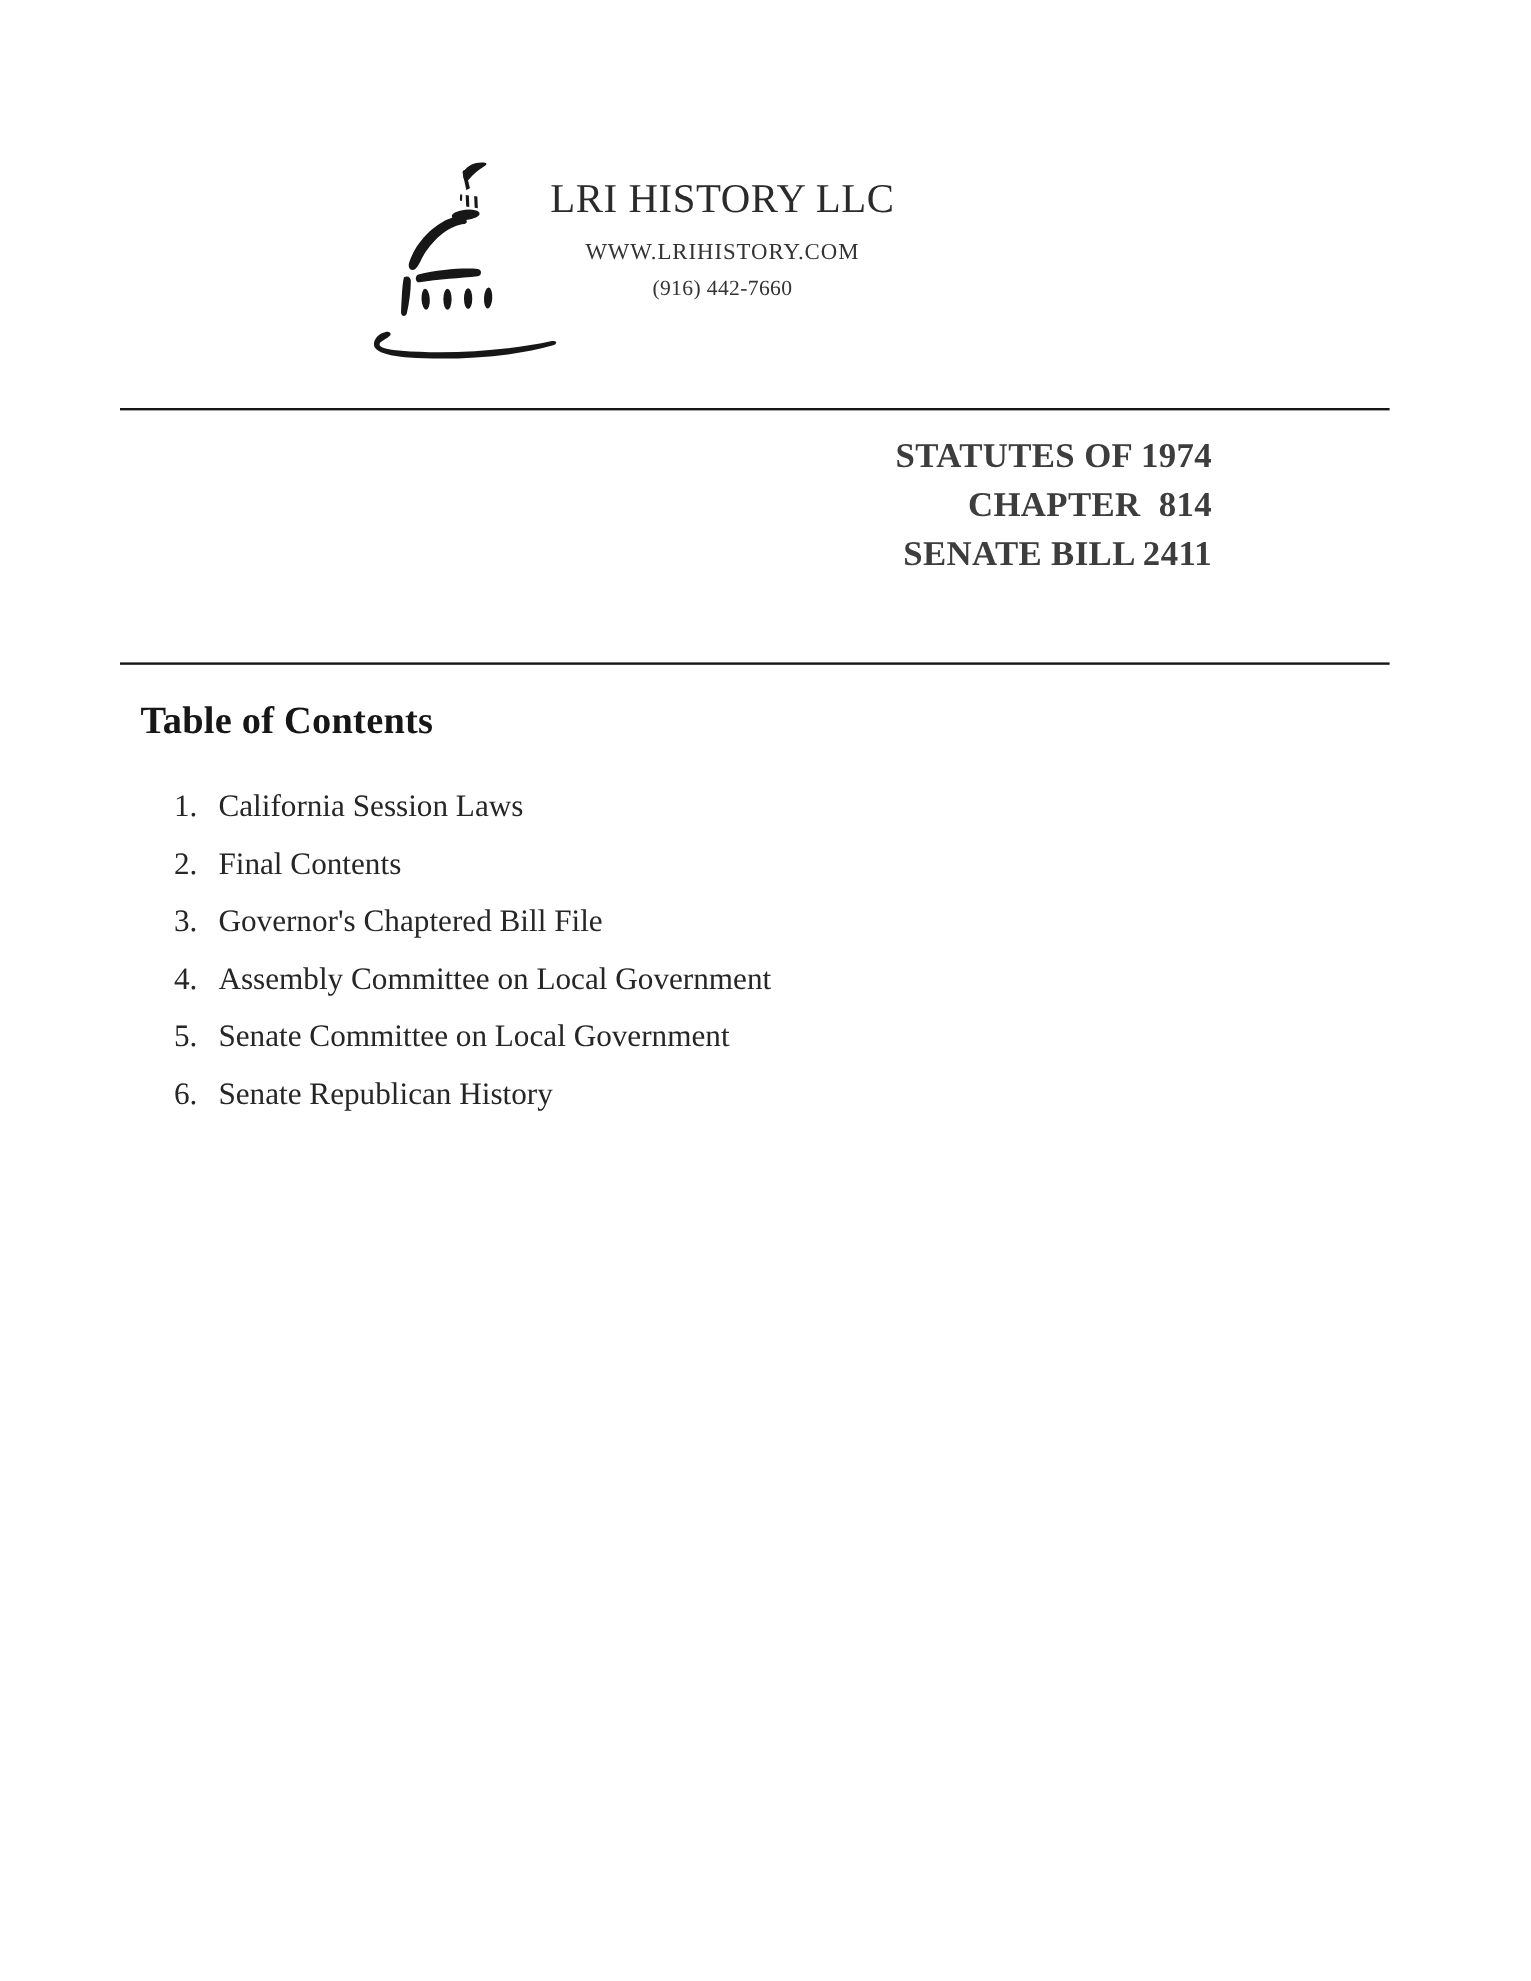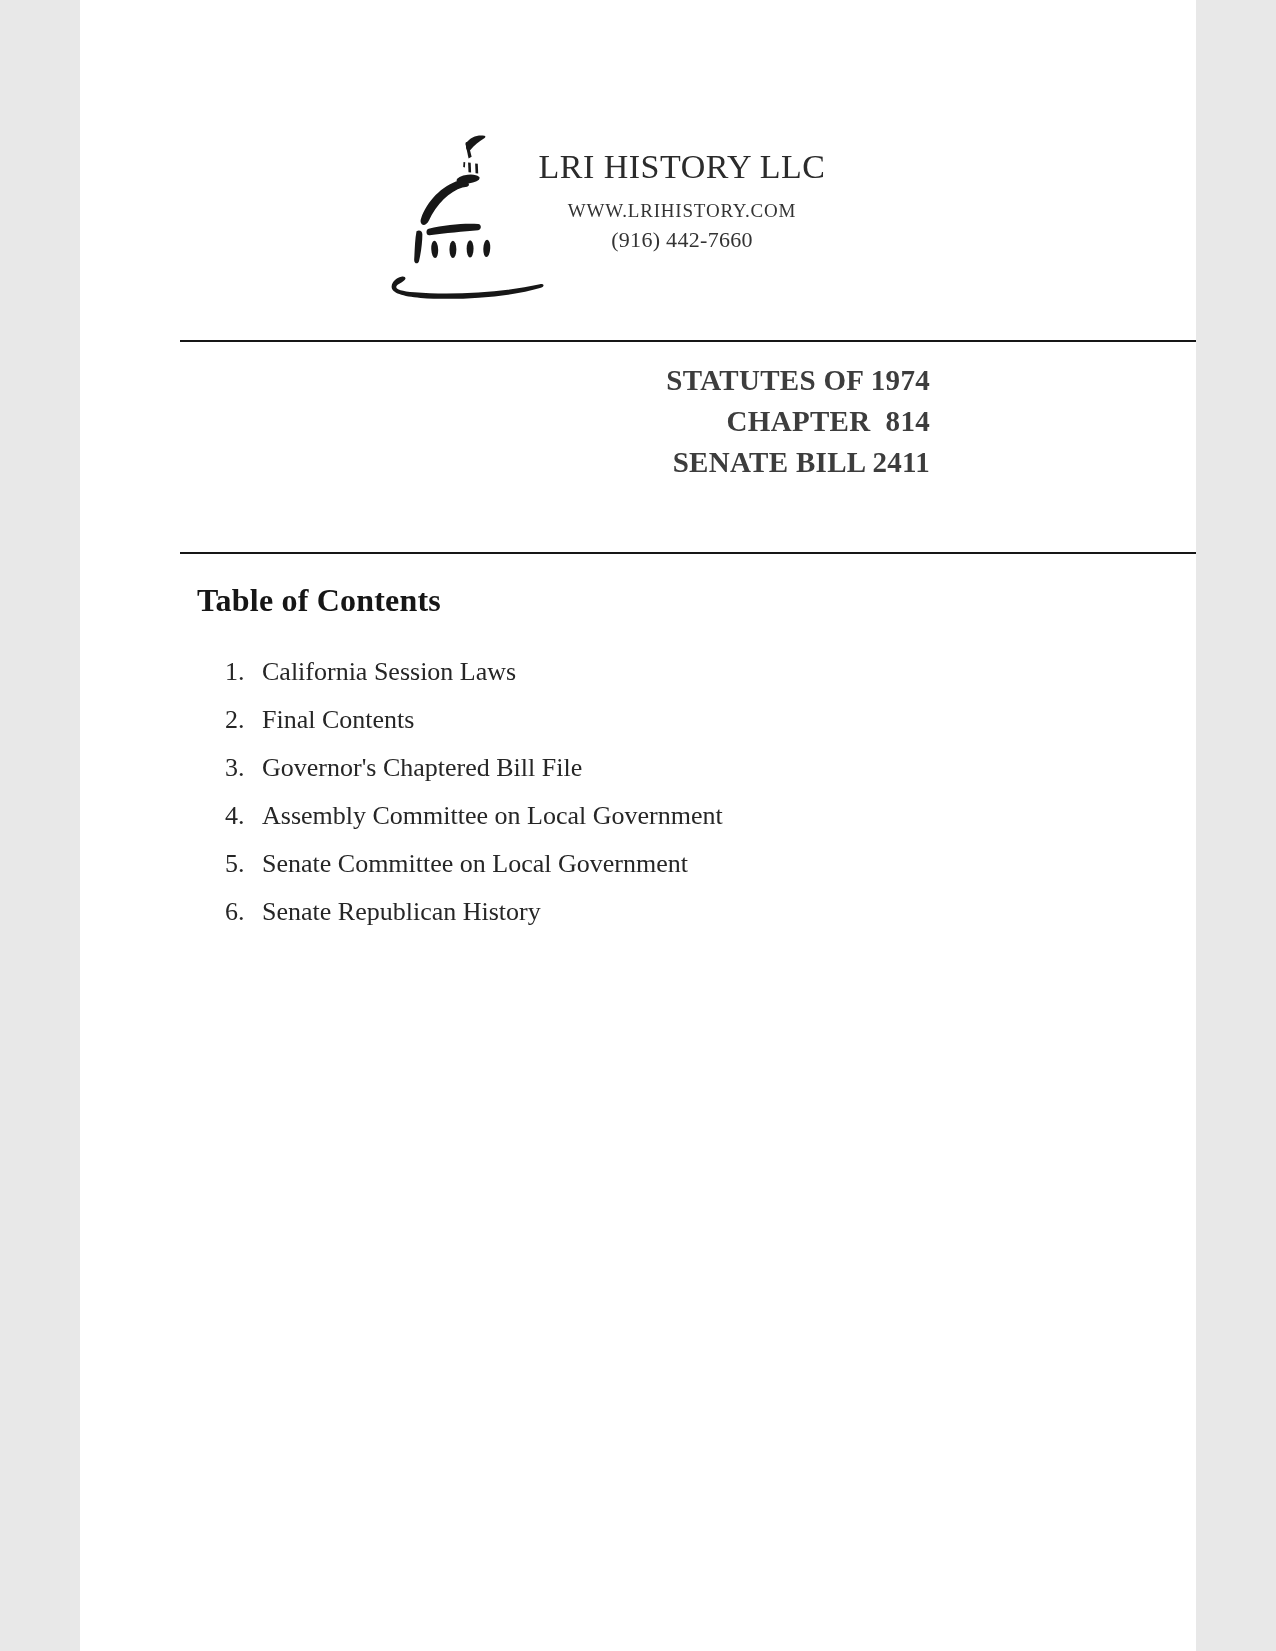--- a/index.html
+++ b/index.html
@@ -2,21 +2,21 @@
 <html><head>
 <meta charset="utf-8">
 <style>
   html, body {
     margin: 0;
     padding: 0;
     background: #e8e8e8;
   }
   .page {
     position: relative;
-    width: 1116px;
+    width: 1276px;
     height: 1651px;
     margin: 0 auto;
     background: #ffffff;
     font-family: "Liberation Serif", "DejaVu Serif", serif;
     color: #222222;
     overflow: hidden;
   }
 
   
   .logo {
@@ -44,21 +44,21 @@
     white-space: nowrap;
   }
   .contact-line {
     font-size: 19px;
     line-height: 28.5px;
     letter-spacing: 0.8px;
     color: #333333;
     white-space: nowrap;
   }
   .contact-line.phone {
-    font-size: 22px;
+    font-size: 18px;
     letter-spacing: 0.3px;
   }
 
   
   .rule {
     position: absolute;
     left: 100px;
     width: 1058px;
     height: 2px;
     background: #161616;

